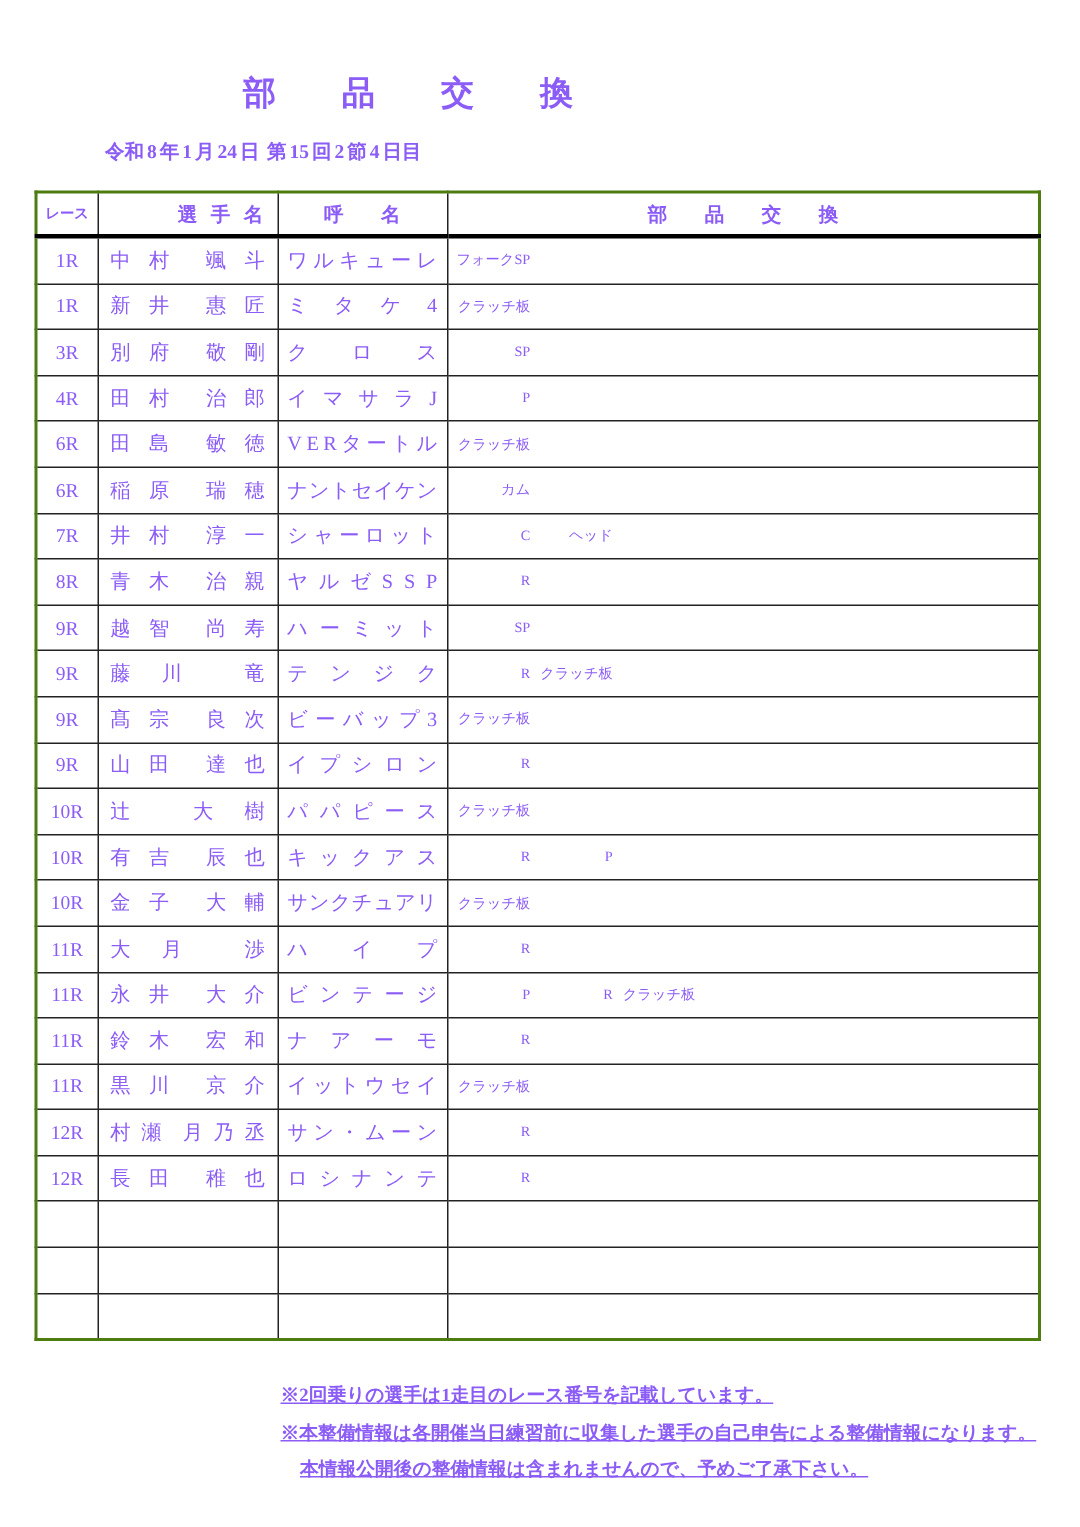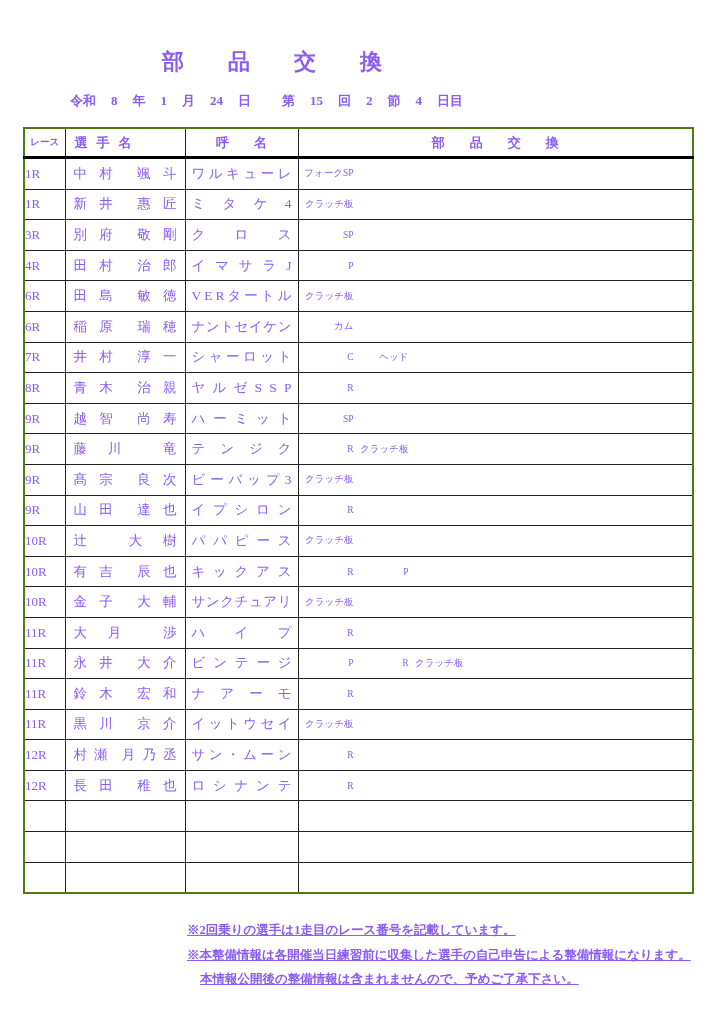--- a/index.html
+++ b/index.html
@@ -6,39 +6,39 @@
   .page{
     position:relative;width:720px;height:1018px;margin:0 auto;background:#ffffff;
     font-family:"Liberation Serif","DejaVu Serif",serif;color:#8b5cf6;overflow:hidden;padding-left:20px;
   }
   .doc-title{
     position:absolute;left:162px;top:48px;font-size:22px;font-weight:bold;
     letter-spacing:44px;white-space:nowrap;line-height:28px;
   }
   .date-line{
     position:absolute;left:70px;top:92px;font-size:13px;font-weight:bold;
-    display:flex;gap:15px;align-items:baseline;white-space:nowrap;line-height:18px;
+    display:flex;gap:2px;align-items:baseline;white-space:nowrap;line-height:18px;
   }
   .date-line .tok{display:inline-block;min-width:1px;min-height:1px;}
   table.parts-table{
     position:absolute;left:23px;top:127px;width:669px;
     border-collapse:collapse;table-layout:fixed;
     border:2px solid #4d7c0f;
   }
   .parts-table th,.parts-table td{
     border:1px solid #222;padding:0;overflow:hidden;vertical-align:middle;
   }
   .parts-table thead th{
     height:27px;font-weight:bold;border-bottom:3px solid #000;
   }
   .parts-table tbody td{height:29.6px;}
   .h-race{font-size:9.5px;text-align:center;font-weight:normal;}
-  .h-player{text-align:left;font-size:13px;letter-spacing:9px;text-indent:9px;font-weight:normal;margin-left:24px;}
+  .h-player{text-align:right;font-size:13px;letter-spacing:9px;text-indent:9px;font-weight:normal;margin-left:24px;}
   .h-machine,.h-parts{text-align:center;font-size:13px;letter-spacing:25px;text-indent:25px;font-weight:normal;}
-  .race-cell{text-align:left;font-size:13px;}
+  .race-cell{text-align:center;font-size:13px;}
   .just{display:flex;justify-content:space-between;align-items:center;height:100%;}
   .name-cell .just{padding:0 8px;font-size:13.5px;}
   .machine-cell .just{padding:0 6px;font-size:13.5px;}
   .parts-cell{font-size:9.5px;white-space:nowrap;}
   .part-item{display:inline-block;width:55px;text-align:right;white-space:nowrap;}
   .footnotes{
     position:absolute;left:187px;top:918px;font-size:12.5px;font-weight:bold;
     line-height:24.6px;white-space:nowrap;text-decoration:underline;
   }
   .fn-indent{padding-left:13px;}

